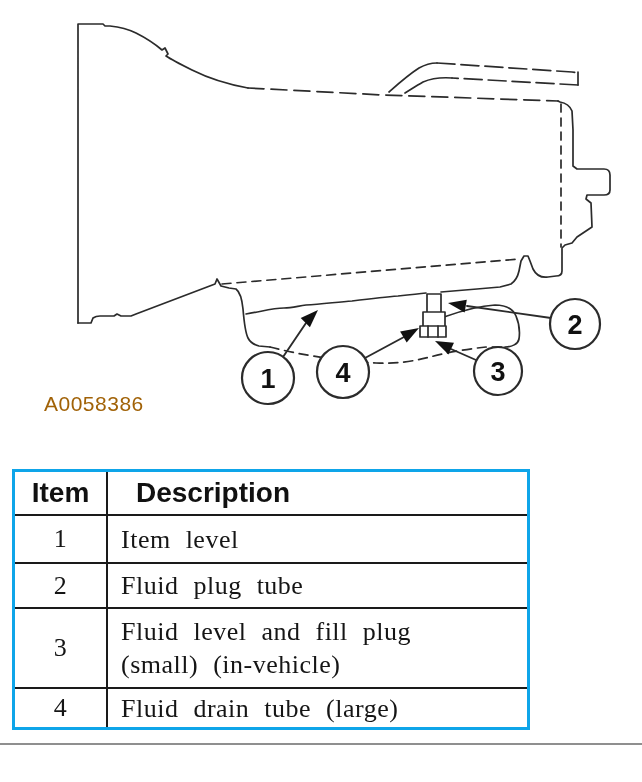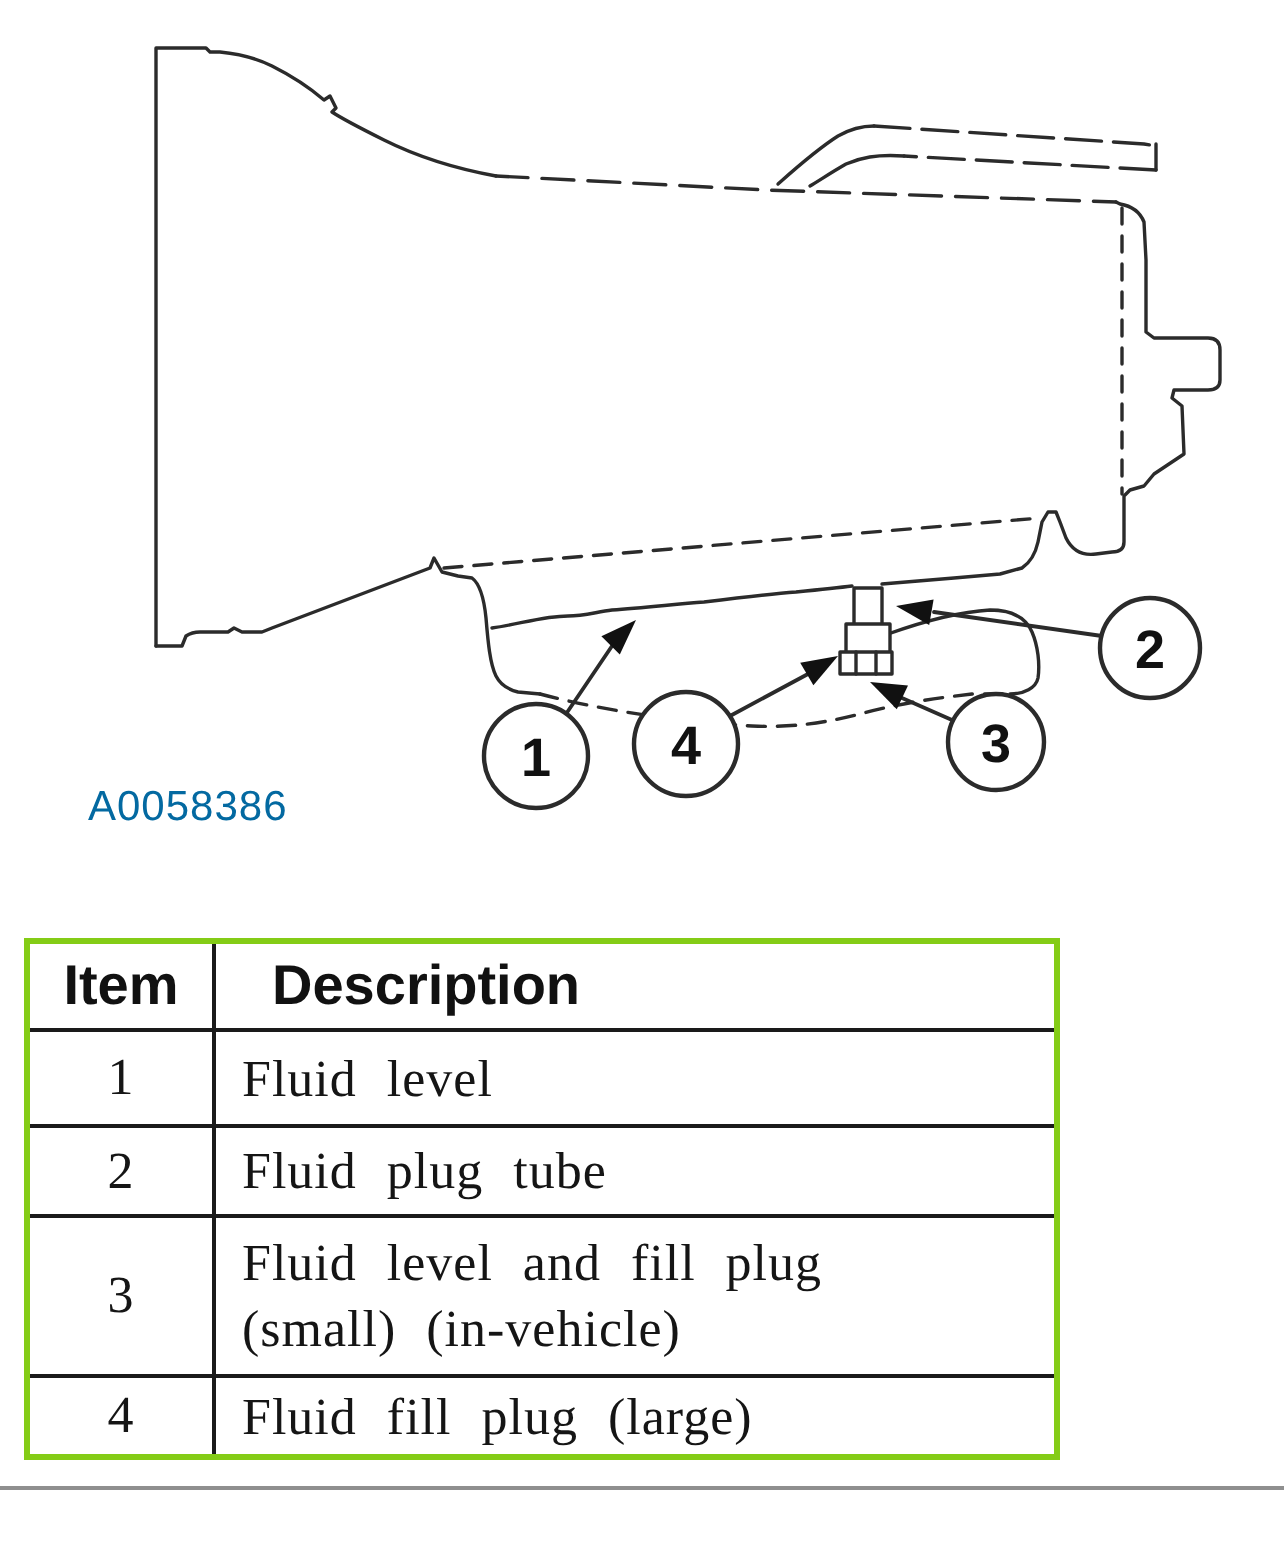--- a/index.html
+++ b/index.html
@@ -20,21 +20,21 @@
     left: 0; top: 0;
     width: 642px; height: 460px;
   }
   .figure-label {
     position: absolute;
     left: 44px;
     top: 392px;
     font-family: "Liberation Sans", sans-serif;
     font-size: 21px;
     letter-spacing: 0.5px;
-    color: #0369a1;
+    color: #a16207;
   }
   .callout-num {
     font-family: "Liberation Sans", sans-serif;
     font-size: 27px;
     font-weight: bold;
     fill: #111;
   }
   table.legend {
     position: absolute;
     left: 12px;
@@ -42,21 +42,21 @@
     border-collapse: collapse;
     table-layout: fixed;
     width: 483px;
   }
   table.legend td, table.legend th {
     border: 2px solid #1a1a1a;
     vertical-align: middle;
     background: #fff;
   }
   table.legend {
-    border: 3px solid #84cc16;
+    border: 3px solid #0ea5e9;
   }
   th.col-item   { width: 89px; }
   th.col-desc   { width: 390px; }
   .hdr-row th {
     height: 40px;
     font-family: "Liberation Sans", sans-serif;
     font-size: 28px;
     font-weight: bold;
     text-align: left;
   }
@@ -164,31 +164,31 @@
 <table class="legend">
   <thead>
     <tr class="hdr-row">
       <th class="col-item">Item</th>
       <th class="col-desc">Description</th>
     </tr>
   </thead>
   <tbody>
     <tr class="body-row row-h1">
       <td class="item-cell">1</td>
-      <td class="desc-cell">Fluid level</td>
+      <td class="desc-cell">Item level</td>
     </tr>
     <tr class="body-row row-h2">
       <td class="item-cell">2</td>
       <td class="desc-cell">Fluid plug tube</td>
     </tr>
     <tr class="body-row row-h3">
       <td class="item-cell">3</td>
       <td class="desc-cell">Fluid level and fill plug
 (small) (in-vehicle)</td>
     </tr>
     <tr class="body-row row-h4">
       <td class="item-cell">4</td>
-      <td class="desc-cell">Fluid fill plug (large)</td>
+      <td class="desc-cell">Fluid drain tube (large)</td>
     </tr>
   </tbody>
 </table>
 
 <div class="page-rule"></div>
 
 </body></html>

